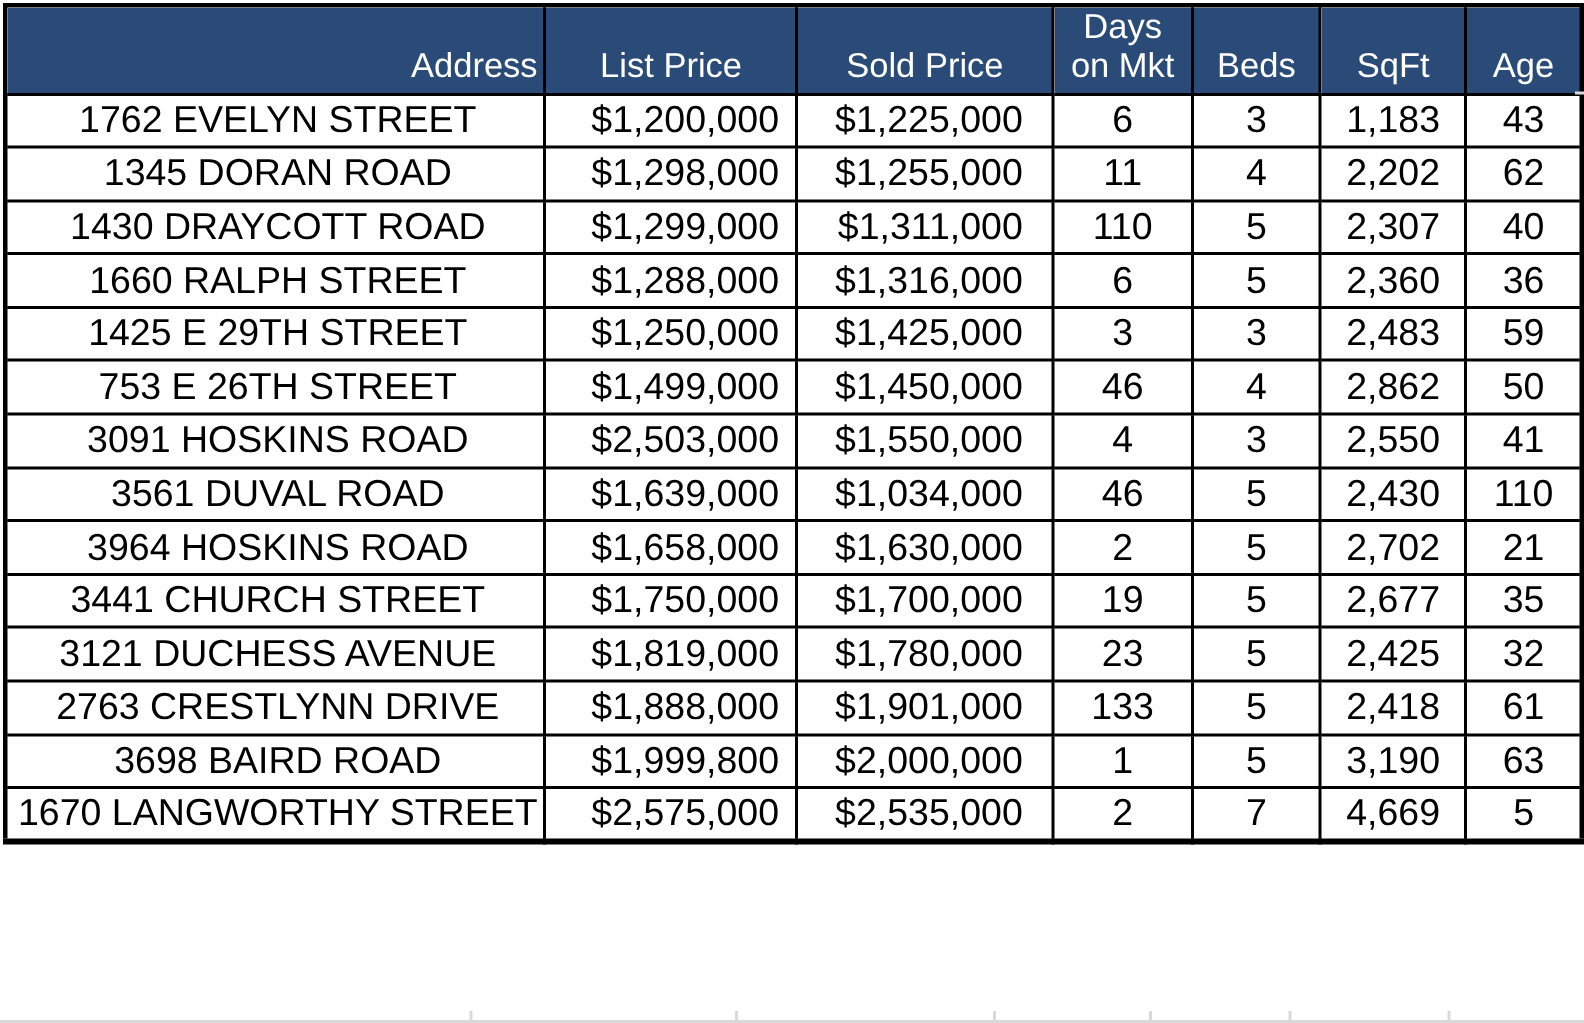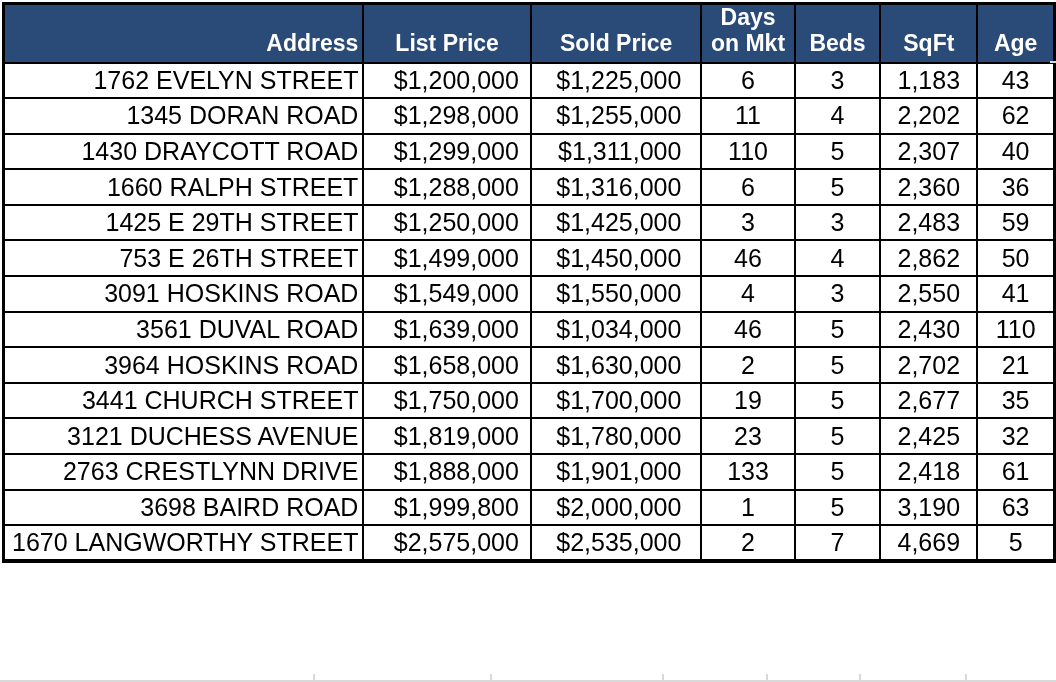--- a/index.html
+++ b/index.html
@@ -33,40 +33,40 @@
   tbody tr { height: 35.6px; }
 
   th, td {
     border: 2px solid var(--table_border, #000);
     overflow: hidden;
     white-space: normal;
   }
   th {
     background: var(--header_bg, #2A4B78);
     color: var(--header_text, #fff);
-    font-weight: 700;
+    font-weight: 400;
     font-size: 23px;
     line-height: 1.12;
     vertical-align: bottom;
     text-align: center;
     padding: 0 4px 5px 4px;
   }
   th.col-address {
     text-align: right;
     padding-left: 6px;
   }
   td {
     color: var(--cell_text, #000);
     font-size: 25px;
     text-align: center;
     padding: 0 4px;
     vertical-align: middle;
   }
   td.col-address {
-    text-align: right;
+    text-align: center;
     padding-left: 7px;
     white-space: nowrap;
   }
   td.col-list_price {
     text-align: right;
     padding-right: 11px;
     white-space: nowrap;
   }
   td.col-sold_price {
     text-align: right;
@@ -164,21 +164,21 @@
         <td class="col-address">753 E 26TH STREET</td>
         <td class="col-list_price">$1,499,000</td>
         <td class="col-sold_price">$1,450,000</td>
         <td class="col-days_on_mkt">46</td>
         <td class="col-beds">4</td>
         <td class="col-sqft">2,862</td>
         <td class="col-age">50</td>
       </tr>
       <tr>
         <td class="col-address">3091 HOSKINS ROAD</td>
-        <td class="col-list_price">$1,549,000</td>
+        <td class="col-list_price">$2,503,000</td>
         <td class="col-sold_price">$1,550,000</td>
         <td class="col-days_on_mkt">4</td>
         <td class="col-beds">3</td>
         <td class="col-sqft">2,550</td>
         <td class="col-age">41</td>
       </tr>
       <tr>
         <td class="col-address">3561 DUVAL ROAD</td>
         <td class="col-list_price">$1,639,000</td>
         <td class="col-sold_price">$1,034,000</td>

